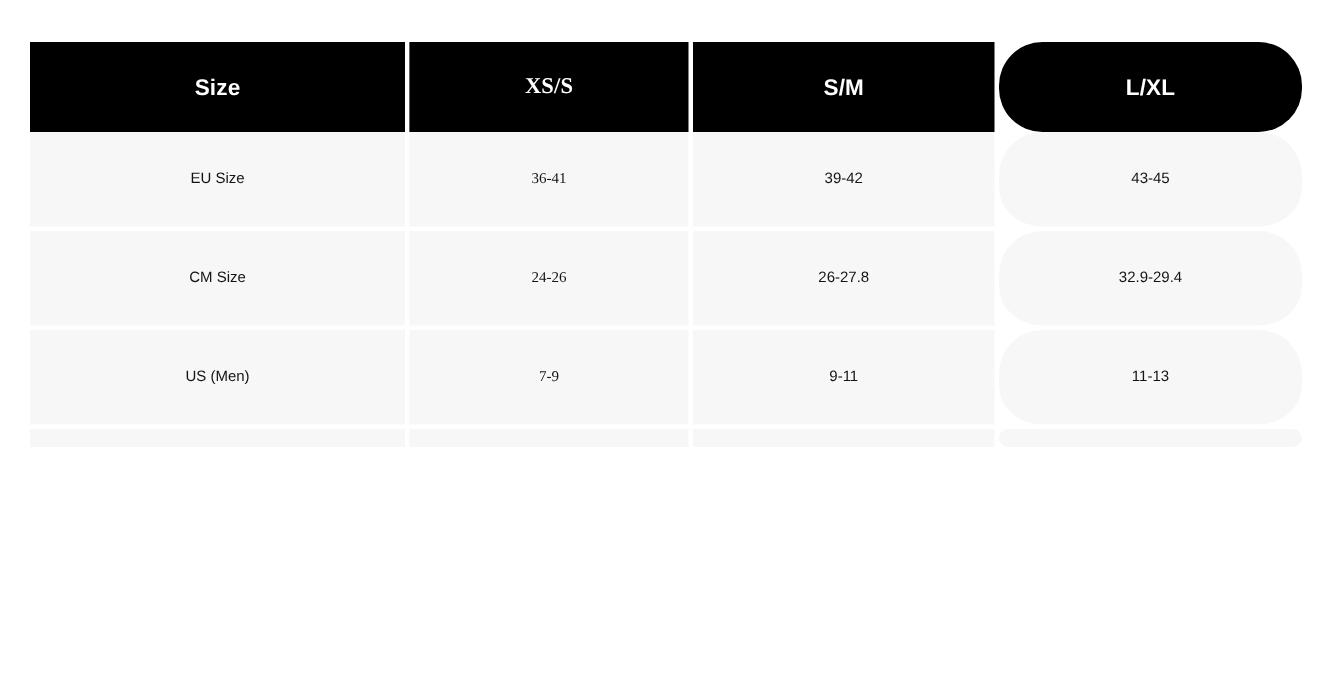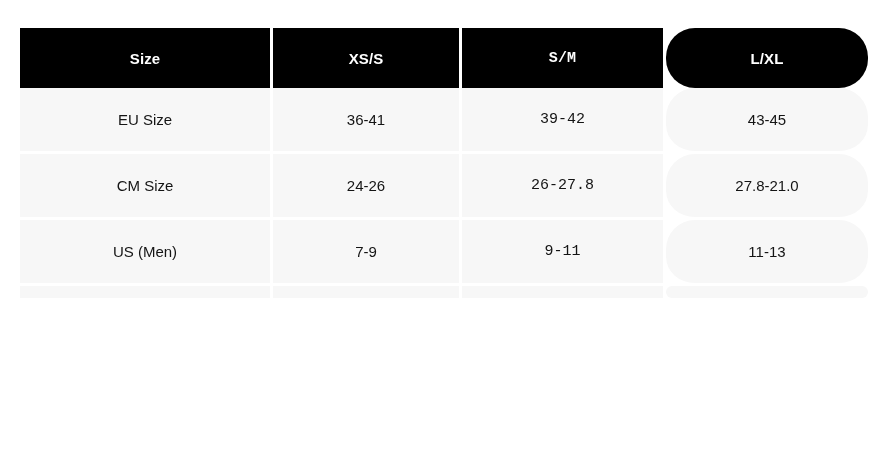--- a/index.html
+++ b/index.html
@@ -43,21 +43,21 @@
     margin-top: 25px;
   }
   .chart-table thead th:last-child {
     border-right: none;
   }
 
   
   .chart-table tbody td {
     background: #f7f7f7;
     color: #141414;
-    font-size: 15px;
+    font-size: 10px;
     font-weight: normal;
     text-align: center;
     vertical-align: middle;
     height: 63px;
     padding: 0;
     border-right: 3px solid #ffffff;
     border-bottom: 3px solid #ffffff;
   }
   .chart-table tbody td:last-child {
     border-right: none;
@@ -65,22 +65,22 @@
   .chart-table tbody tr:last-child td {
     border-bottom: none;
   }
 
   
   .chart-table tbody tr.filler-row td {
     height: 12px;
   }
 
   .col-label { width: 250px; }
-  .col-val-1 { width: 186px; }
-  .col-val-2 { width: 201px; font-family: Liberation Mono, monospace; }
+  .col-val-1 { width: 186px; font-family: Liberation Serif, serif; }
+  .col-val-2 { width: 201px; }
   .col-val-3 { width: 202px; border-radius: 29px; }
 </style>
 </head>
 <body>
 
 <div id="size-chart">
   <table class="chart-table">
     <thead>
       <tr>
         <th class="col-label">Size</th>
@@ -93,21 +93,21 @@
       <tr>
         <td class="col-label">EU Size</td>
         <td class="col-val-1">36-41</td>
         <td class="col-val-2">39-42</td>
         <td class="col-val-3">43-45</td>
       </tr>
       <tr>
         <td class="col-label">CM Size</td>
         <td class="col-val-1">24-26</td>
         <td class="col-val-2">26-27.8</td>
-        <td class="col-val-3">27.8-21.0</td>
+        <td class="col-val-3">32.9-29.4</td>
       </tr>
       <tr>
         <td class="col-label">US (Men)</td>
         <td class="col-val-1">7-9</td>
         <td class="col-val-2">9-11</td>
         <td class="col-val-3">11-13</td>
       </tr>
       <tr class="filler-row">
         <td class="col-label"></td>
         <td class="col-val-1"></td>

